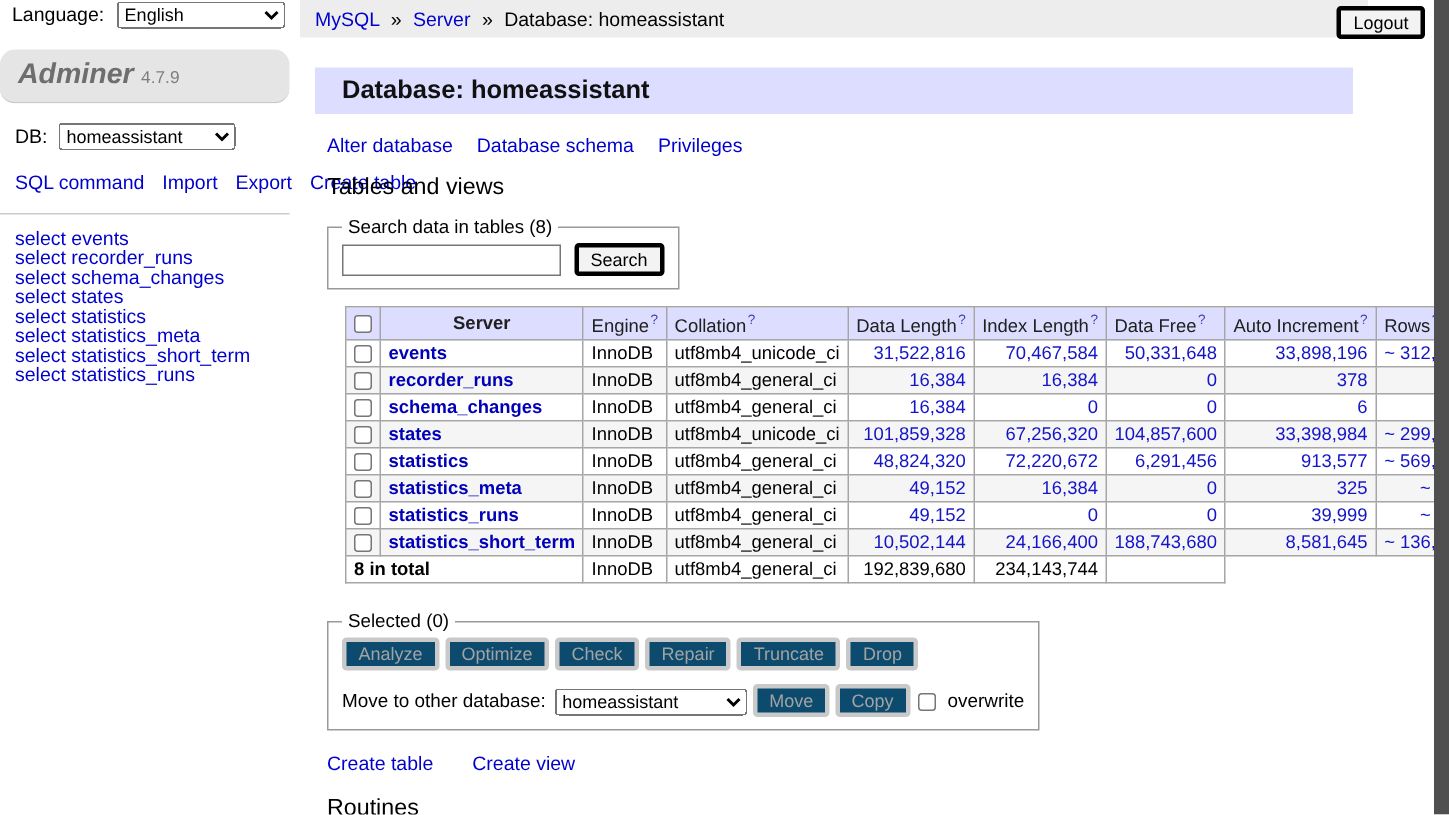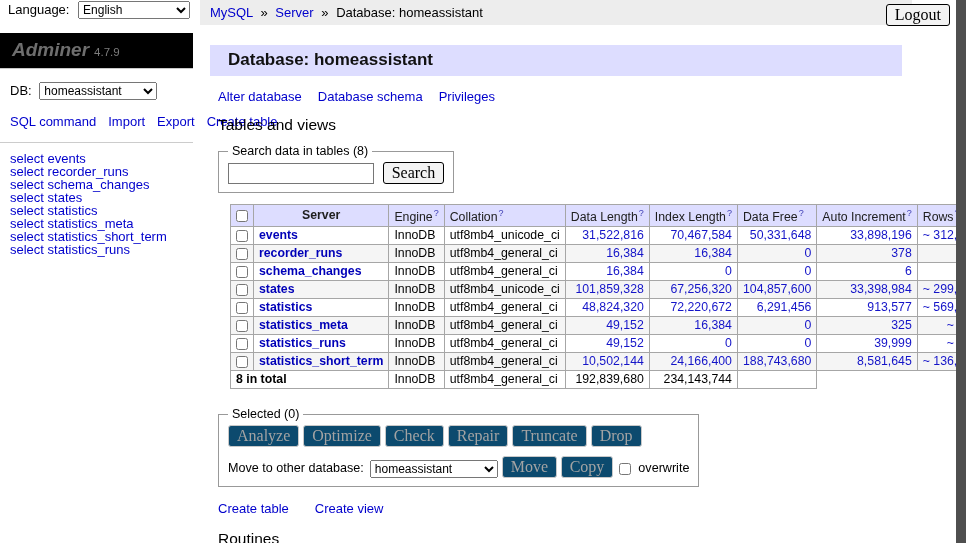--- a/index.html
+++ b/index.html
@@ -11,28 +11,28 @@
 
   
   .lang-area{position:absolute;left:8px;top:1px;}
   .lang-area select{font-size:12px;width:112px;margin-left:5px;}
   .breadcrumb-bar{position:absolute;left:200px;top:0;width:712px;height:25px;background:#ededed;
     line-height:25px;padding-left:10px;box-sizing:border-box;font-size:13px;}
   .breadcrumb-bar .sep{color:#000;margin:0 4px;}
   .breadcrumb-current{color:#000;}
   .logout-btn{position:absolute;top:4px;right:16px;}
 
-  button.sys{font-family:Liberation Serif, serif;font-size:16px;padding:1px 8px;border:1px solid #000000;
+  button.sys{font-family:Liberation Sans, sans-serif;font-size:12px;padding:1px 8px;border:3px solid #000000;
     background:#f3f3f3;border-radius:3px;color:#000;cursor:pointer;}
   button.sys.disabled{color:#a3a3a3;border-color:#c9c9c9;background:#0c4a6e;cursor:default;}
 
   
   .sidebar{position:absolute;left:0;top:33px;width:193px;}
-  .sidebar h1{margin:0;background:#000000;border-bottom:1px solid #c9c9c9;padding:6px 12px 7px;
-    font-size:19px;font-weight:bold;font-style:italic;color:#6e6e6e;}
+  .sidebar h1{margin:0;background:#e5e5e5;border-bottom:1px solid #c9c9c9;padding:6px 12px 7px;
+    font-size:19px;font-weight:bold;font-style:italic;color:#6e6e6e;border-radius:10px;}
   .sidebar h1 .ver{font-size:11.5px;font-weight:normal;font-style:normal;color:#7d7d7d;margin-left:5px;}
   .db-row{padding:13px 10px 0;}
   .db-row select{width:118px;font-size:12px;margin-left:4px;}
   .sidebar-actions{padding:12px 10px 10px;border-bottom:1px solid #ccc;line-height:1.5;}
   .sidebar-actions a{margin-right:12px;white-space:nowrap;}
   .table-links{padding:9px 10px;}
   .table-links a{display:block;font-size:13px;line-height:13px;white-space:nowrap;}
 
   
   .content{position:absolute;left:210px;top:45px;width:692px;}

